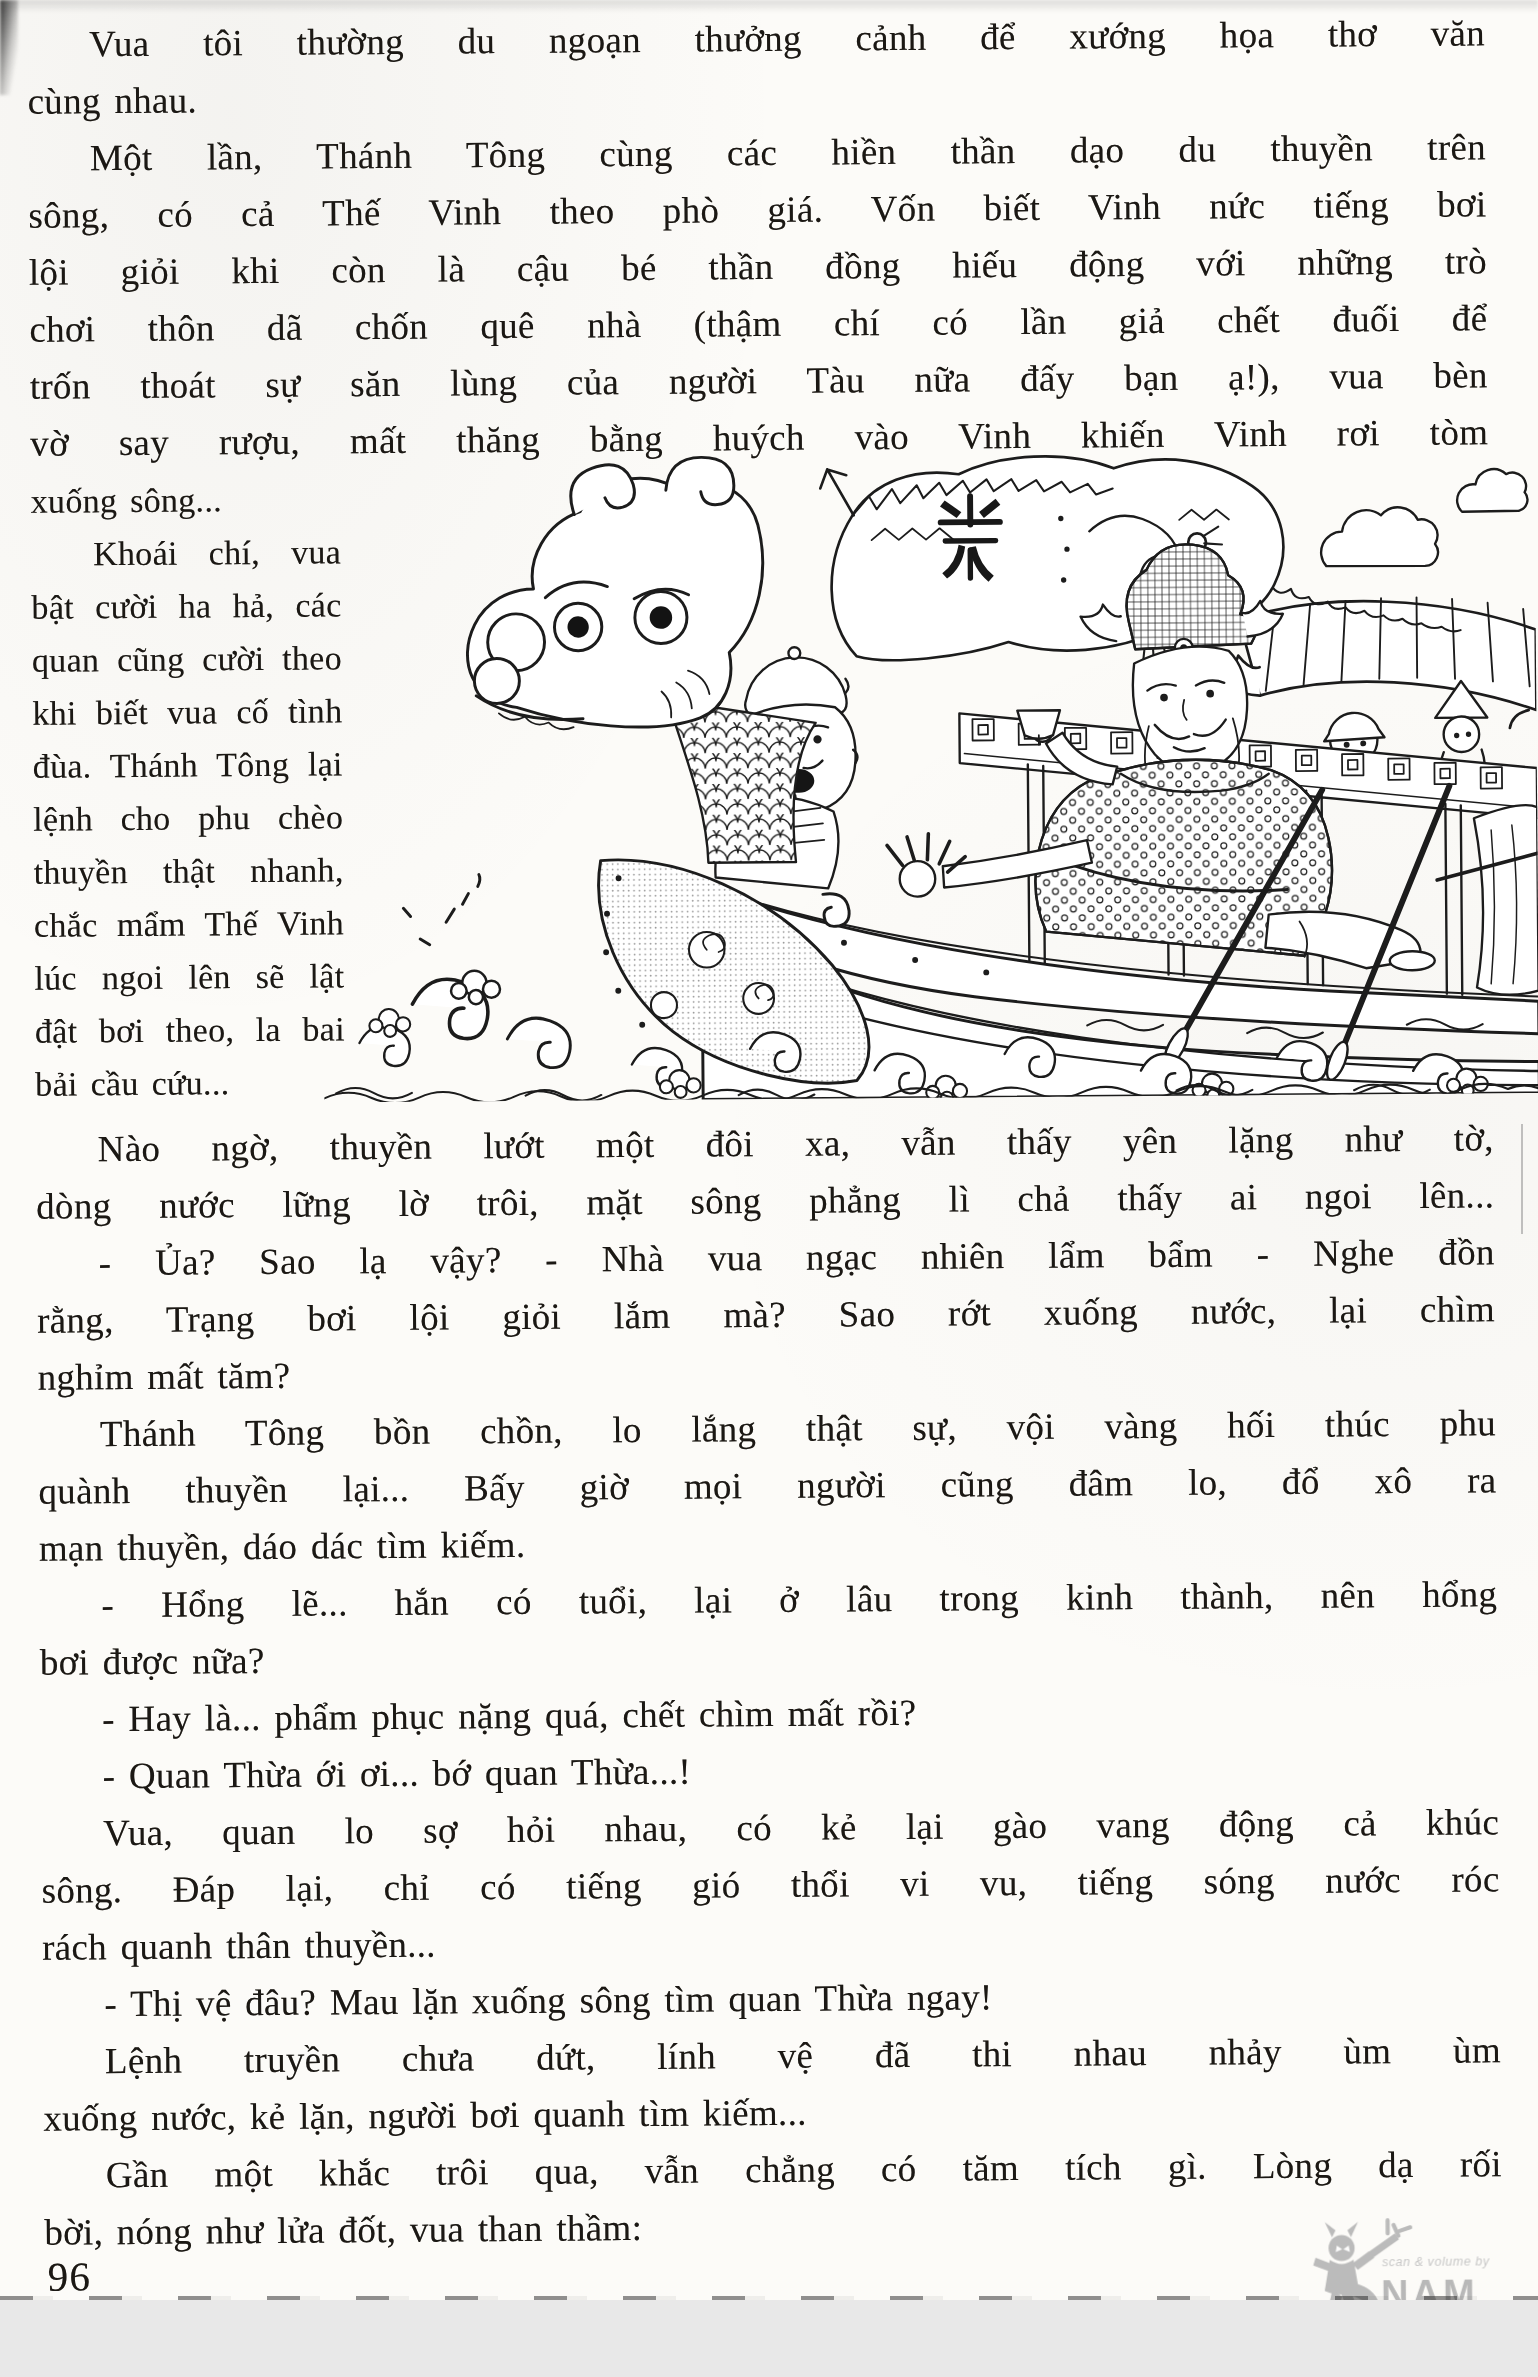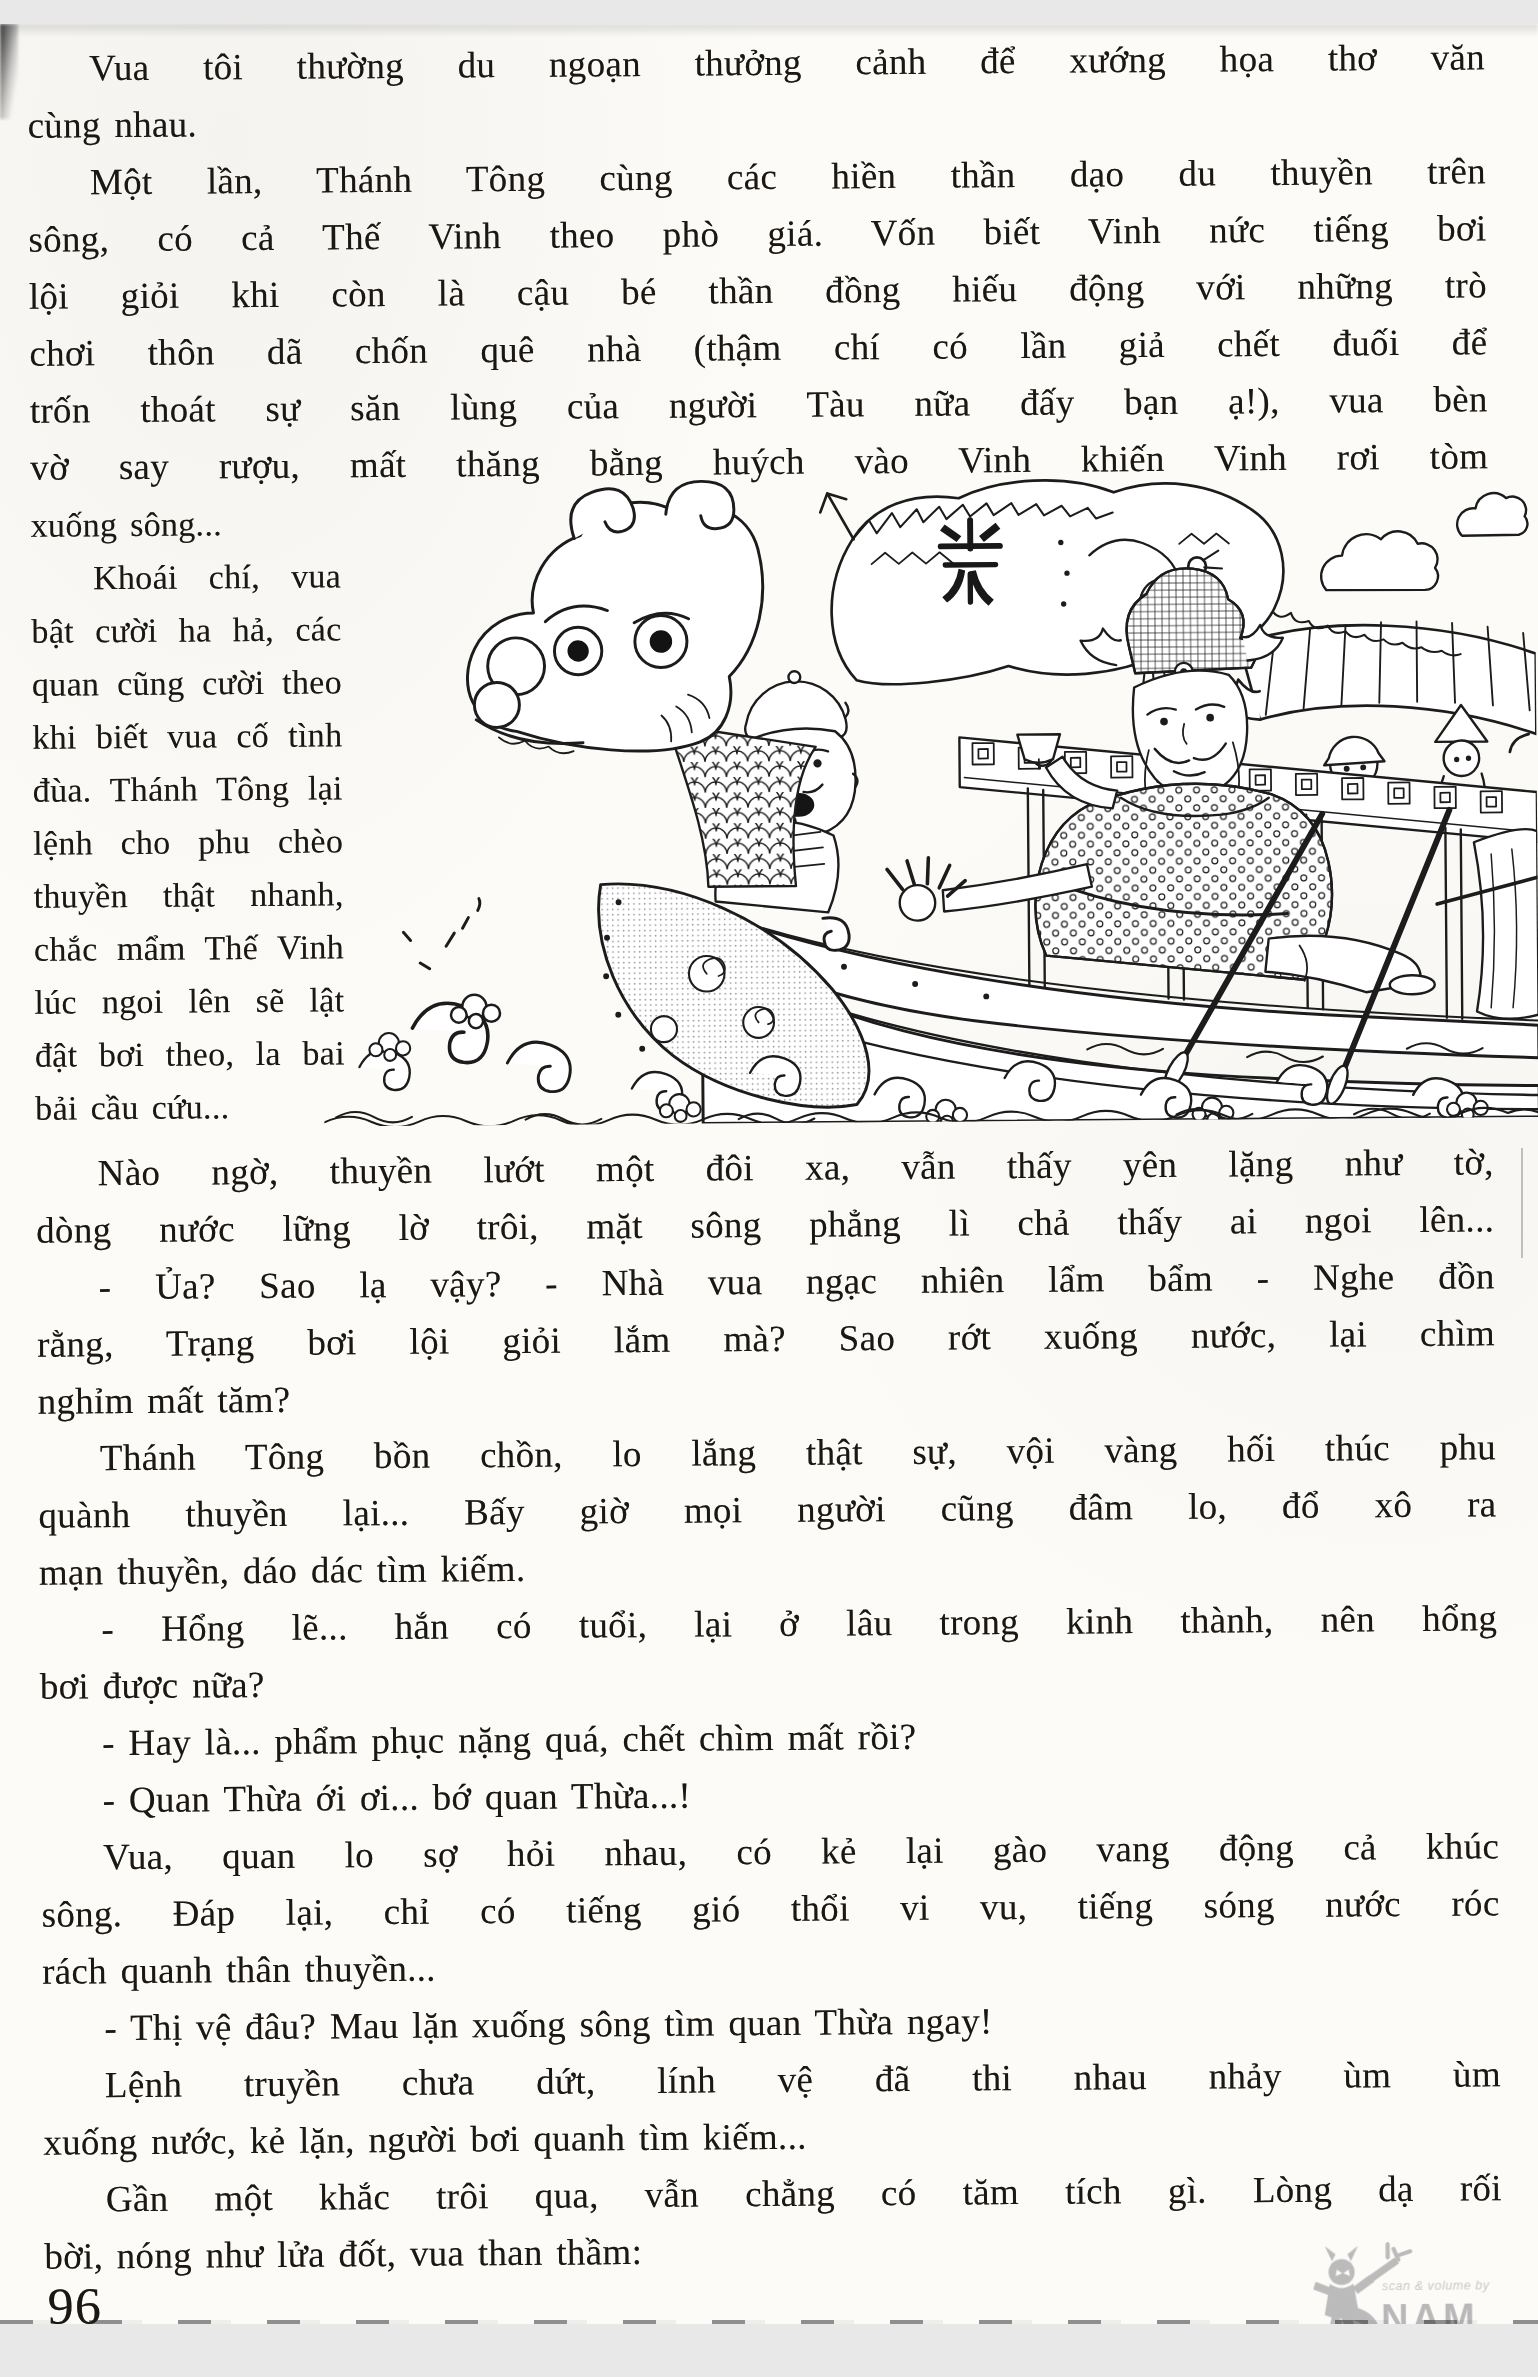--- a/index.html
+++ b/index.html
@@ -5,39 +5,38 @@
 <style>
   html,body { margin:0; padding:0; background:#e8e8e8; }
   .page {
     position:relative; width:1538px; height:2300px; overflow:hidden;
     background:#fcfbf8;
     background-image:
       radial-gradient(ellipse at 15% 5%, rgba(90,90,90,.05), transparent 30%),
       radial-gradient(ellipse at 90% 50%, rgba(120,120,120,.04), transparent 35%);
     font-family:"Liberation Serif", serif;
     color:#1b1814;
-    margin-top:24px;
   }
   .scan { position:absolute; inset:0; transform:rotate(-0.45deg); transform-origin:50% 40%; }
   .block { position:absolute; }
   #blockA { left:34px; top:9.5px;   width:1458px; }
   #blockB { left:34px; top:469px;  width:310px; }
   #blockC { left:34px; top:1115px; width:1458px; }
   .ln {
     height:57px; line-height:57px; font-size:37px;
     letter-spacing:0.3px; word-spacing:4.1px;
     text-shadow:0 0 0.6px rgba(35,30,25,.45);
     white-space:normal; overflow:visible;
   }
   #blockB .ln { height:53px; line-height:53px; font-size:34px; }
   .j { text-align:justify; text-align-last:justify; }
   .l { text-align:left; text-align-last:auto; }
   .i { text-indent:62px; }
   .illu { position:absolute; left:323px; top:445px; width:1215px; height:654px; }
-  .pageno { position:absolute; left:37px; top:2247px; font-size:52px; letter-spacing:1.2px;
+  .pageno { position:absolute; left:37px; top:2247px; font-size:41px; letter-spacing:1.2px;
             text-shadow:0 0 0.6px rgba(35,30,25,.5); }
   .wm { position:absolute; left:1260px; top:2205px; width:249px; height:172px;
         filter:blur(0.4px); opacity:.92; }
   
   .art-tl { position:absolute; left:0; top:0; width:18px; height:95px;
             background:linear-gradient(100deg,#2f2f2f,rgba(60,60,60,.25) 55%,transparent 80%);
             filter:blur(1.8px); }
   .art-top { position:absolute; left:0; top:0; width:100%; height:13px;
              background:linear-gradient(180deg,rgba(110,110,110,.22),transparent);
              filter:blur(1.8px); }

